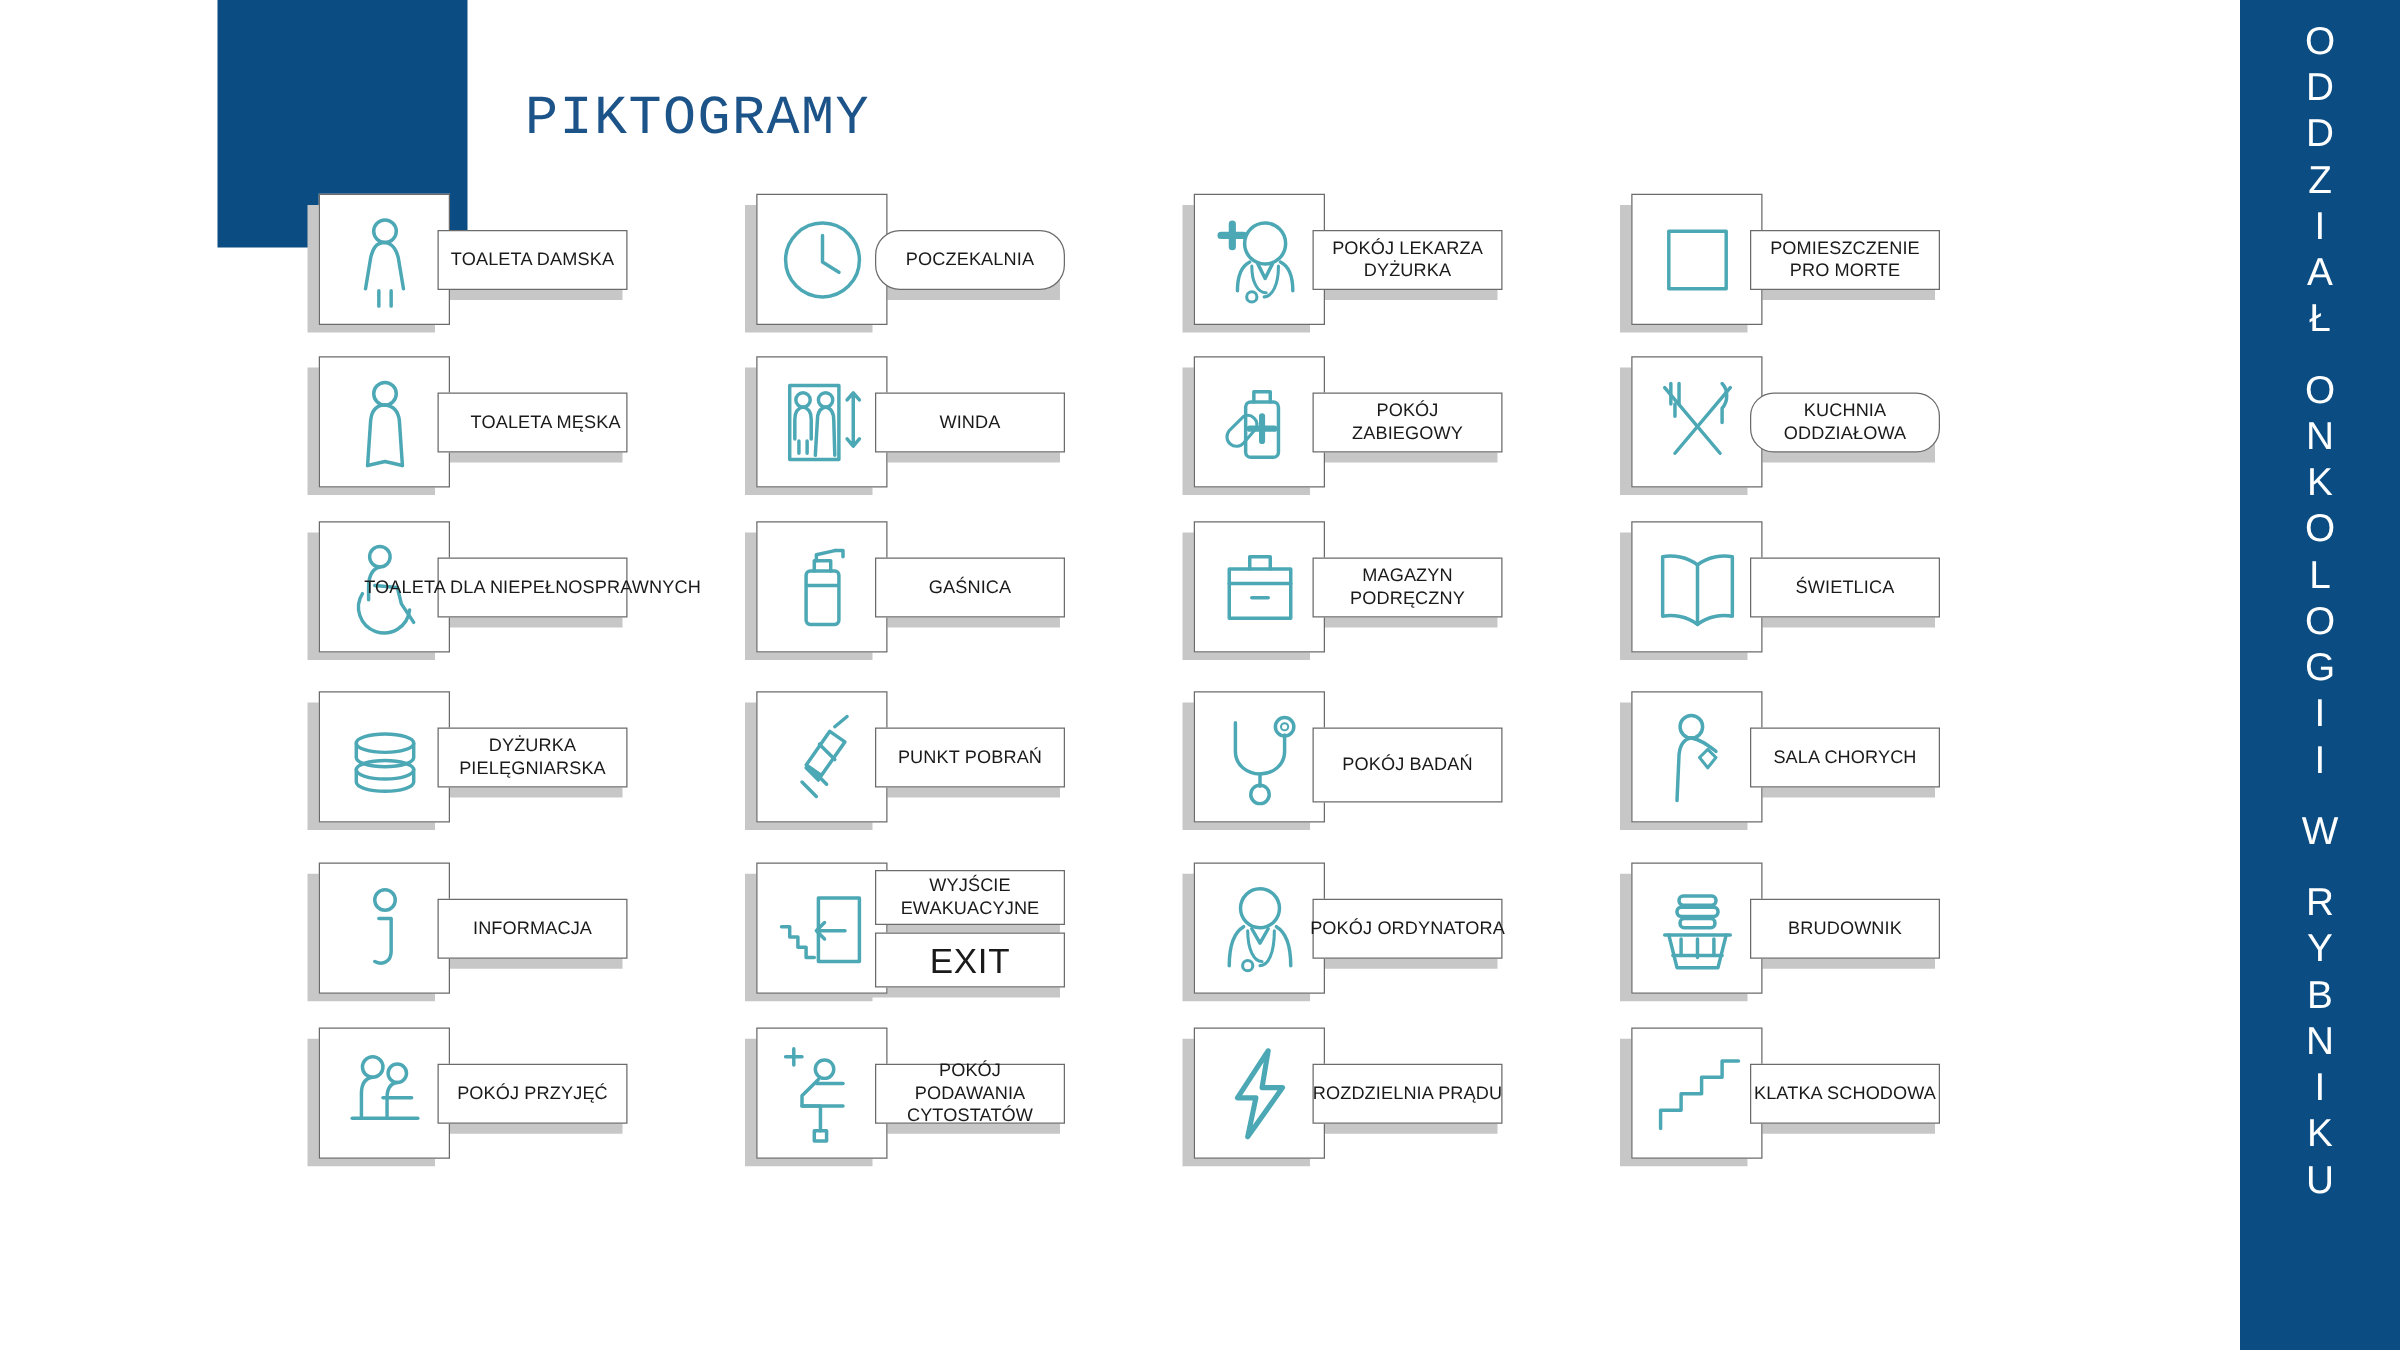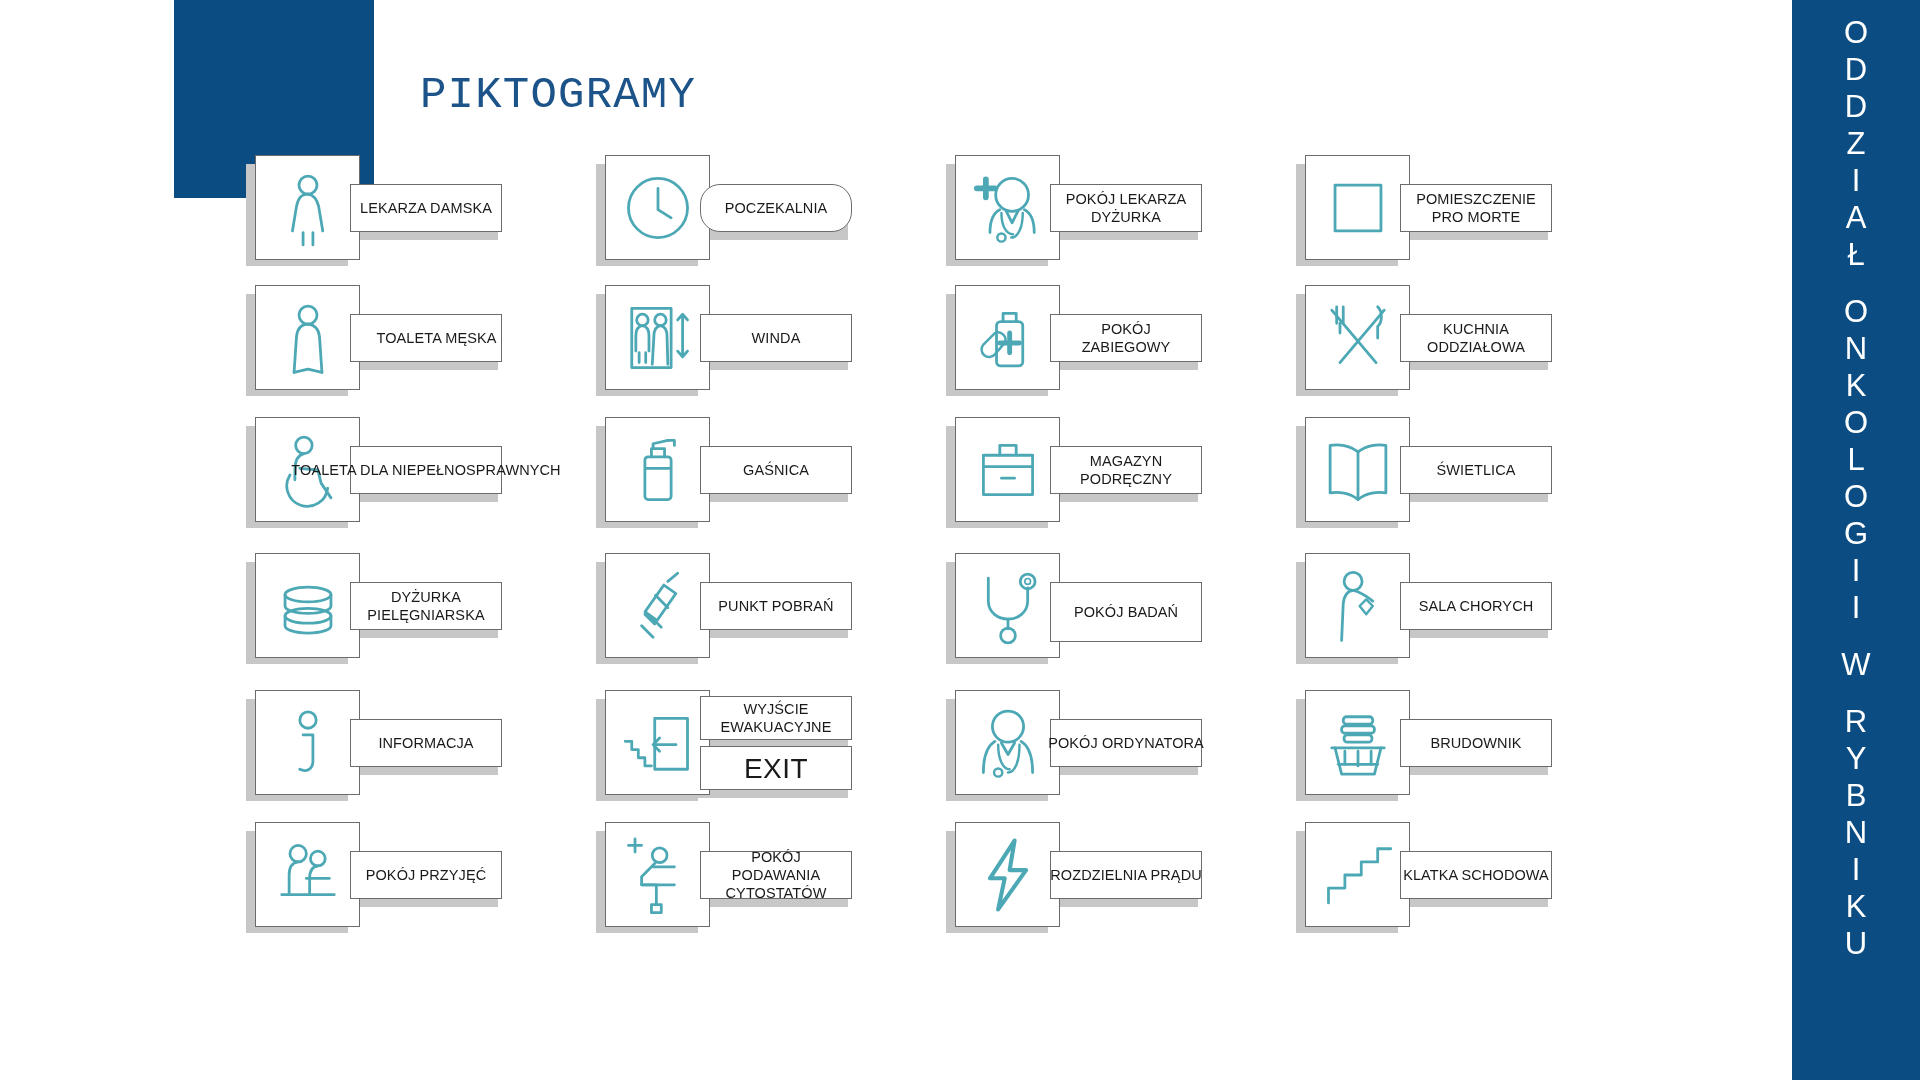--- a/index.html
+++ b/index.html
@@ -104,21 +104,21 @@
       <div class="side-letter">N</div>
       <div class="side-letter">I</div>
       <div class="side-letter">K</div>
       <div class="side-letter">U</div>
     </div>
 
   <div class="grid" id="grid">
       <div class="card" style="left: 255px; top: 155px;">
         <div class="tile-shadow"></div>
         <div class="label-shadow" style="left: 91px; top: 37px; width: 152px; height: 48px;"></div>
-        <div class="label" style="left: 95px; top: 29px; width: 152px; height: 48px;">LEKARZA DAMSKA</div>
+        <div class="label" style="left: 95px; top: 29px; width: 152px; height: 48px;">TOALETA DAMSKA</div>
         <div class="tile">
           <span>
             <svg width="82" height="82" viewBox="0 0 100 100" fill="none" stroke="#4da8b5" stroke-width="3.4" stroke-linecap="round" stroke-linejoin="round">
               <circle cx="50" cy="22" r="11"></circle>
               <path d="M50 33 C41 33 38 39 36 48 L31 78"></path>
               <path d="M50 33 C58 34 61 40 63 48 L68 78"></path>
               <path d="M44 80 L44 95 M56 80 L56 95"></path>
             </svg>
           </span>
         </div>
@@ -398,21 +398,21 @@
           <span>
             <svg width="82" height="82" viewBox="0 0 100 100" fill="none" stroke="#4da8b5" stroke-width="3.4" stroke-linecap="round" stroke-linejoin="round">
               <rect x="22" y="22" width="56" height="56"></rect>
             </svg>
           </span>
         </div>
       </div>
       <div class="card" style="left: 1305px; top: 285px;">
         <div class="tile-shadow"></div>
         <div class="label-shadow" style="left: 91px; top: 37px; width: 152px; height: 48px;"></div>
-        <div class="label" style="left: 95px; top: 29px; width: 152px; height: 48px;">KUCHNIA ODDZIAŁOWA</div>
+        <div class="label" style="left: 95px; top: 29px; width: 152px; height: 48px; border-radius: 19px;">KUCHNIA ODDZIAŁOWA</div>
         <div class="tile">
           <span>
             <svg width="82" height="82" viewBox="0 0 100 100" fill="none" stroke="#4da8b5" stroke-width="3.4" stroke-linecap="round" stroke-linejoin="round">
               <path d="M18 16 L72 80"></path>
               <path d="M82 16 L28 80"></path>
               <path d="M24 12 L24 32 M32 12 L32 32 M28 32 L28 44"></path>
               <path d="M74 12 C80 18 80 30 74 36 L74 50"></path>
             </svg>
           </span>
         </div>

